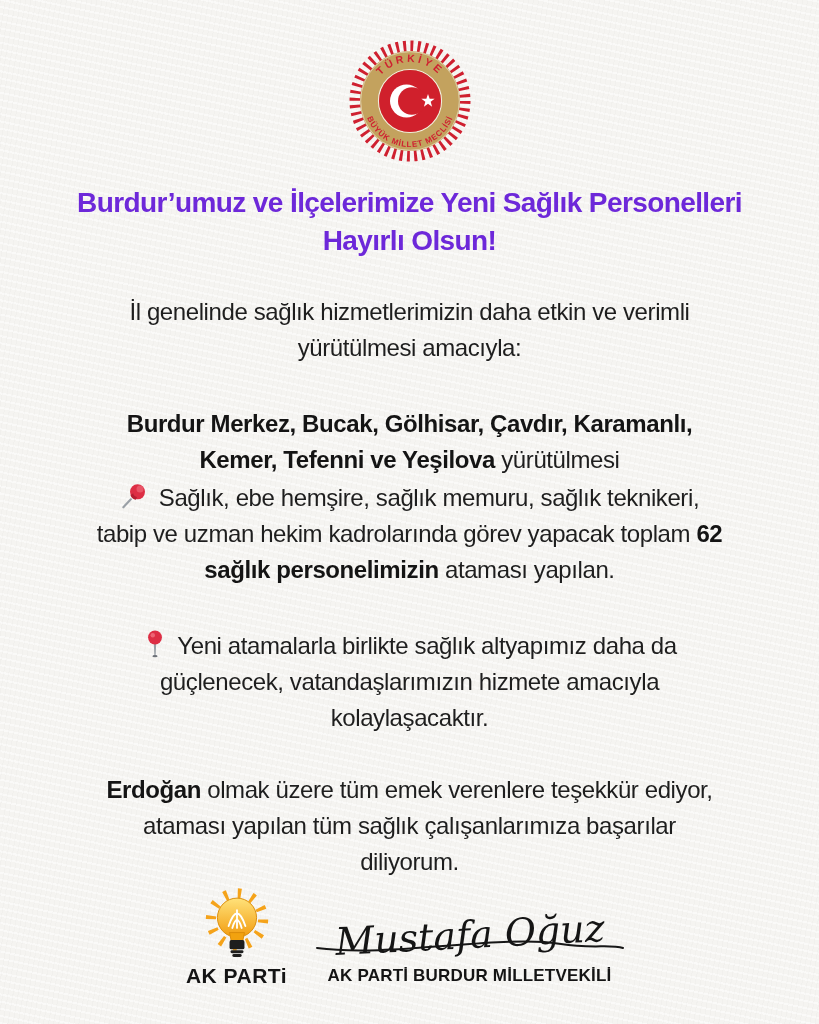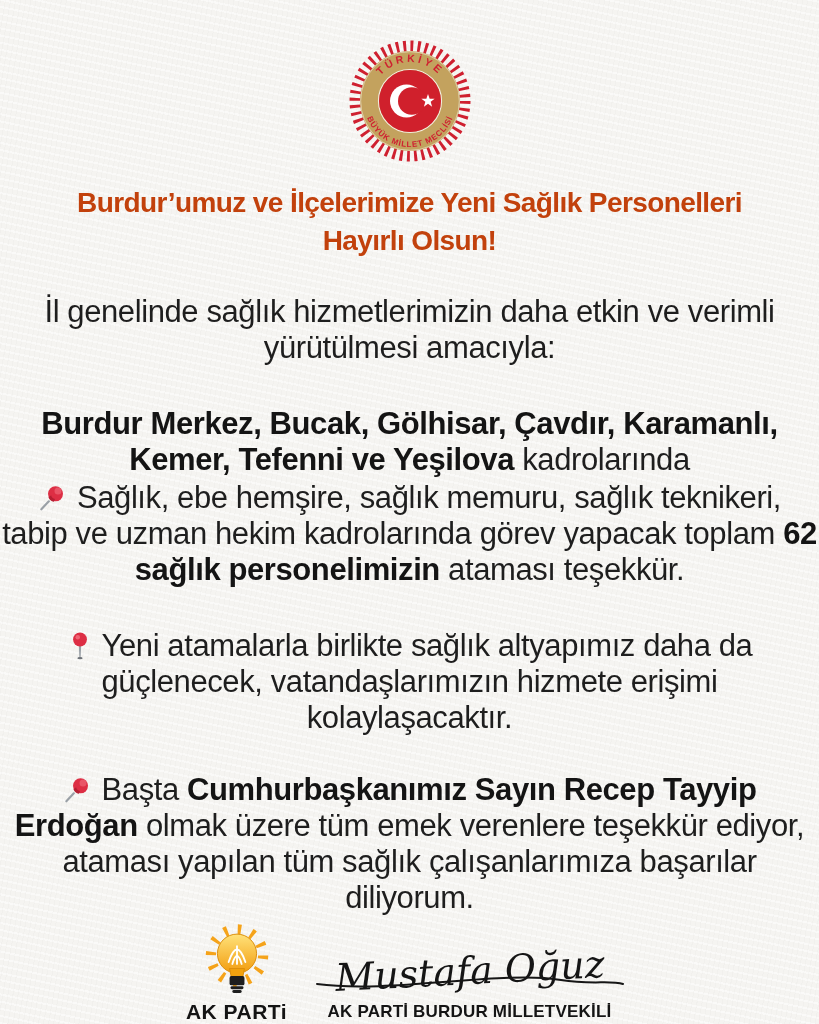--- a/index.html
+++ b/index.html
@@ -15,24 +15,24 @@
   .page::before{
     content:"";position:absolute;inset:0;pointer-events:none;
     background:
       repeating-linear-gradient(100deg, rgba(0,0,0,.014) 0 1px, transparent 1px 5px),
       repeating-linear-gradient(12deg, rgba(255,255,255,.5) 0 2px, transparent 2px 7px);
   }
   .content{position:relative;display:flex;flex-direction:column;align-items:center;}
 
   .emblem{margin-top:40px;width:122px;height:122px;}
 
-  .title{margin-top:22px;color:#c2410c;font-weight:700;
+  .title{margin-top:22px;color:#6d28d9;font-weight:700;
     font-size:28px;line-height:38px;letter-spacing:-0.6px;text-align:center;}
 
-  .para{color:#1e1e1e;font-size:31px;line-height:36px;letter-spacing:-0.4px;text-align:center;}
+  .para{color:#1e1e1e;font-size:24px;line-height:36px;letter-spacing:-0.4px;text-align:center;}
   .para .b{font-weight:700;color:#141414;margin-top:42px;}
   .intro{margin-top:34px;}
   .districts{margin-top:40px;}
   .appointments{margin-top:2px;}
   .infrastructure{margin-top:40px;}
   .thanks{margin-top:36px;}
   .line{white-space:nowrap;}
 
   .inline-icon{vertical-align:-5px;margin-right:9px;}
 
@@ -82,63 +82,55 @@
     <div class="para intro">
       <div class="line">İl genelinde sağlık hizmetlerimizin daha etkin ve verimli</div>
       <div class="line">yürütülmesi amacıyla:</div>
     </div>
 
     <div class="para districts">
       <div class="line">
         <span class="b">Burdur Merkez, Bucak, Gölhisar, Çavdır, Karamanlı,</span>
       </div>
       <div class="line">
-        <span class="b">Kemer, Tefenni ve Yeşilova</span><span> kadrolarında</span>
+        <span class="b">Kemer, Tefenni ve Yeşilova</span><span> yürütülmesi</span>
       </div>
     </div>
 
     <div class="para appointments">
       <div class="line">
         <svg class="inline-icon" viewBox="0 0 36 36" width="30" height="30">
           <path d="M13 22 L4 31.5" stroke="#9aa0a6" stroke-width="2.6" stroke-linecap="round" fill="none"></path>
           <circle cx="21" cy="13" r="9" fill="#dd2e44"></circle>
           <path d="M12.6 17 a9 9 0 0 0 6.4 5.6 l1.4-3.4 a5.5 5.5 0 0 1 -4.6-4.4 Z" fill="#b51f32"></path>
           <circle cx="24" cy="9.5" r="4.2" fill="#ea5a6c" opacity="0.9"></circle>
         </svg><span>Sağlık, ebe hemşire, sağlık memuru, sağlık teknikeri,</span>
       </div>
       <div class="line">
         <span>tabip ve uzman hekim kadrolarında görev yapacak toplam </span><span class="b">62</span>
       </div>
       <div class="line">
-        <span class="b">sağlık personelimizin</span><span> ataması teşekkür.</span>
+        <span class="b">sağlık personelimizin</span><span> ataması yapılan.</span>
       </div>
     </div>
 
     <div class="para infrastructure">
       <div class="line">
         <svg class="inline-icon" viewBox="0 0 30 34" width="26" height="30">
           <polygon points="13.6,16 16.4,16 15.7,30.5 14.3,30.5" fill="#9aa0a6"></polygon>
           <ellipse cx="15" cy="31" rx="3" ry="1.3" fill="#6d7278"></ellipse>
           <circle cx="15" cy="9.5" r="8" fill="#dd2e44"></circle>
           <circle cx="12.4" cy="7" r="2.6" fill="#ef6a7a" opacity="0.9"></circle>
         </svg><span>Yeni atamalarla birlikte sağlık altyapımız daha da</span>
       </div>
-      <div class="line">güçlenecek, vatandaşlarımızın hizmete erişimi</div>
+      <div class="line">güçlenecek, vatandaşlarımızın hizmete amacıyla</div>
       <div class="line">kolaylaşacaktır.</div>
     </div>
 
     <div class="para thanks">
-      <div class="line">
-        <svg class="inline-icon" viewBox="0 0 36 36" width="30" height="30">
-          <path d="M13 22 L4 31.5" stroke="#9aa0a6" stroke-width="2.6" stroke-linecap="round" fill="none"></path>
-          <circle cx="21" cy="13" r="9" fill="#dd2e44"></circle>
-          <path d="M12.6 17 a9 9 0 0 0 6.4 5.6 l1.4-3.4 a5.5 5.5 0 0 1 -4.6-4.4 Z" fill="#b51f32"></path>
-          <circle cx="24" cy="9.5" r="4.2" fill="#ea5a6c" opacity="0.9"></circle>
-        </svg><span>Başta </span><span class="b">Cumhurbaşkanımız Sayın Recep Tayyip</span>
-      </div>
       <div class="line">
         <span class="b">Erdoğan</span><span> olmak üzere tüm emek verenlere teşekkür ediyor,</span>
       </div>
       <div class="line">ataması yapılan tüm sağlık çalışanlarımıza başarılar</div>
       <div class="line">diliyorum.</div>
     </div>
 
     <div class="footer">
       <div class="ak-logo">
         <svg viewBox="0 0 84 88" width="80" height="82">

